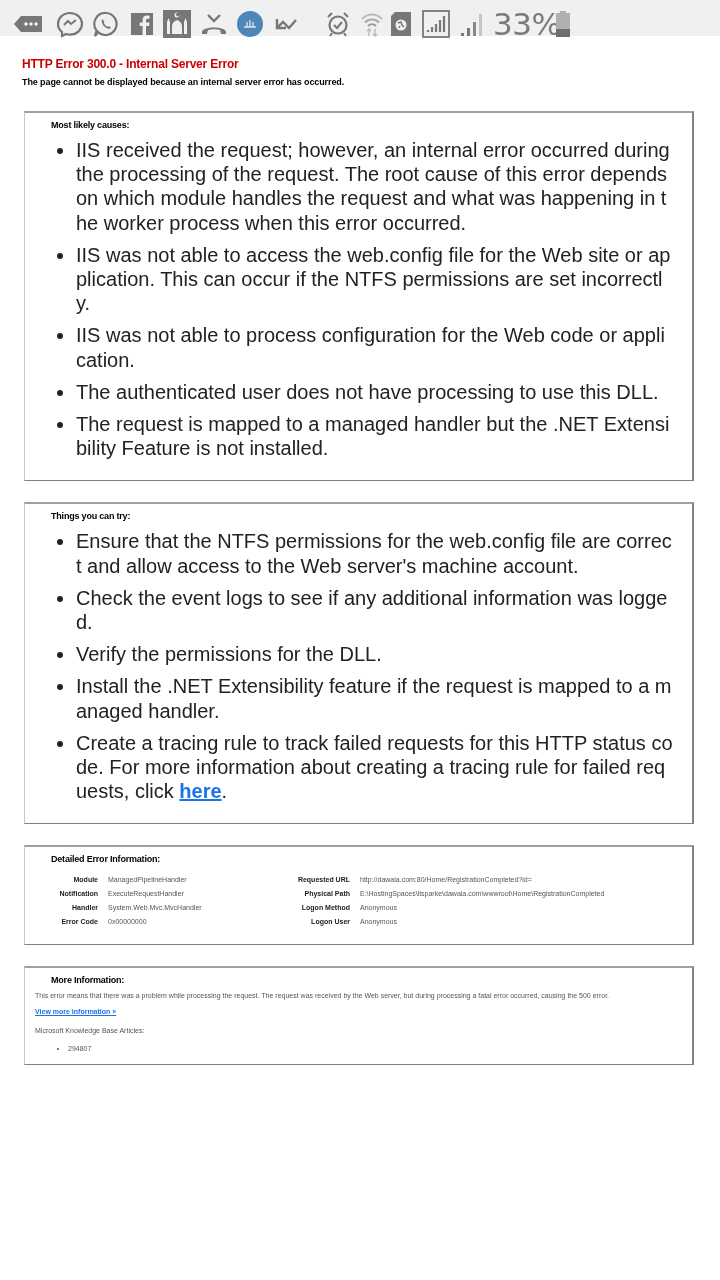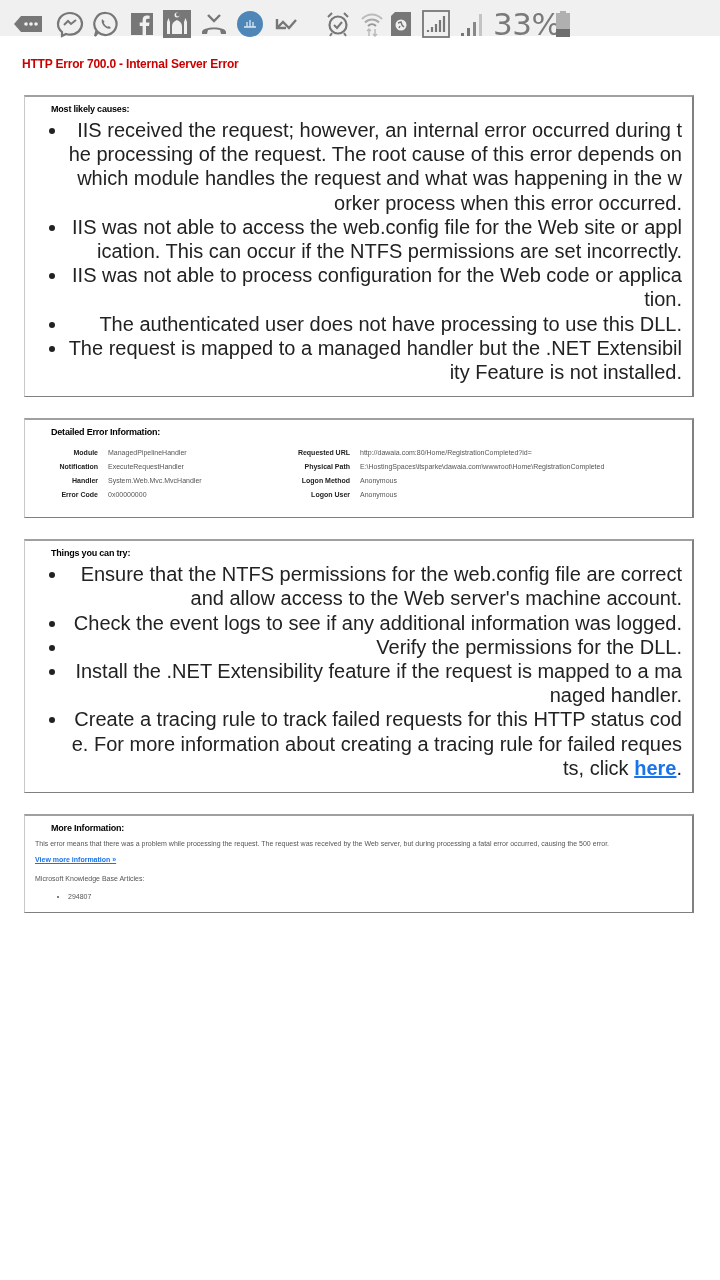--- a/index.html
+++ b/index.html
@@ -17,21 +17,21 @@
   h1 { color: #cc0000; font-size: 12px; font-weight: bold; margin: 21px 0 6px 0; font-family: "Liberation Sans", sans-serif; letter-spacing: -0.2px; }
   .sub { font-size: 9px; font-weight: bold; margin: 0 0 0 0; letter-spacing: -0.1px; }
   .box {
     margin: 0 0 0 2px; width: 670px; box-sizing: border-box;
     border-top: 2px solid #a0a0a0; border-left: 1px solid #c8c8c8;
     border-right: 2px solid #808080; border-bottom: 1px solid #808080;
     padding: 7px 10px 12px 10px;
   }
   .box-title { font-size: 9px; font-weight: bold; margin: 0 0 0 16px; letter-spacing: -0.2px; }
   .biglist { margin: 4px 0 0 0; padding-left: 33px; font-size: 20px; line-height: 24.2px; color: #222; word-break: break-all; }
-  .biglist li { margin: 0; text-align: right; }
+  .biglist li { margin: 8px; }
   .biglist a { color: #1a73e8; font-weight: bold; text-decoration: underline; }
   .detail-table { margin-top: 12px; font-size: 7px; color: #555; border-collapse: collapse; }
   .detail-table td { padding: 0 0 6px 0; height: 8px; vertical-align: top; white-space: nowrap; }
   .detail-table th { font-weight: bold; color: #222; text-align: right; padding: 0 10px 6px 0; white-space: nowrap; vertical-align: top; font-size: 7px; }
   .small-text { font-size: 7px; color: #555; line-height: 9px; margin-top: 6px; word-break: break-all; }
   .more-link { color: #1a73e8; font-weight: bold; text-decoration: underline; font-size: 7px; }
   .kb-list { font-size: 7px; color: #555; padding-left: 33px; margin: 10px 0 0 0; }
 </style>
 </head>
 <body>
@@ -128,34 +128,46 @@
   <span class="sb-icon" style="left:555px;width:16px;">
     <svg width="16" height="26" viewBox="0 0 16 26">
         <rect x="5" y="0" width="6" height="2" fill="#b0b0b0"></rect>
         <rect x="1" y="2" width="14" height="24" fill="#b0b0b0"></rect>
         <rect x="1" y="18" width="14" height="8" fill="#6e6e6e"></rect>
       </svg>
   </span>
 </div>
 
 <div class="content">
-  <h1>HTTP Error 700.0 - Internal Server Error</h1>
+  <h1>HTTP Error 300.0 - Internal Server Error</h1>
+  <div class="sub">The page cannot be displayed because an internal server error has occurred.</div>
 
   <div class="box" style="margin-top:24px;">
     <div class="box-title">Most likely causes:</div>
     <ul class="biglist">
       <li>IIS received the request; however, an internal error occurred during the processing of the request. The root cause of this error depends on which module handles the request and what was happening in the worker process when this error occurred.</li>
       <li>IIS was not able to access the web.config file for the Web site or application. This can occur if the NTFS permissions are set incorrectly.</li>
       <li>IIS was not able to process configuration for the Web code or application.</li>
       <li>The authenticated user does not have processing to use this DLL.</li>
       <li>The request is mapped to a managed handler but the .NET Extensibility Feature is not installed.</li>
     </ul>
   </div>
 
   <div class="box" style="margin-top:21px;">
+    <div class="box-title">Things you can try:</div>
+    <ul class="biglist">
+      <li>Ensure that the NTFS permissions for the web.config file are correct and allow access to the Web server's machine account.</li>
+      <li>Check the event logs to see if any additional information was logged.</li>
+      <li>Verify the permissions for the DLL.</li>
+      <li>Install the .NET Extensibility feature if the request is mapped to a managed handler.</li>
+      <li><span>Create a tracing rule to track failed requests for this HTTP status code. For more information about creating a tracing rule for failed requests, click </span><a href="#">here</a><span>.</span></li>
+    </ul>
+  </div>
+
+  <div class="box" style="margin-top:21px;">
     <div class="box-title">Detailed Error Information:</div>
     <table class="detail-table">
       <tbody>
           <tr>
         <th style="width:63px;">Module</th>
         <td style="width:176px;">ManagedPipelineHandler</td>
         <th style="width:66px;">Requested URL</th>
         <td>http://dawaia.com:80/Home/RegistrationCompleted?id=</td>
       </tr>
       <tr>
@@ -174,31 +186,20 @@
         <th>Error Code</th>
         <td>0x00000000</td>
         <th>Logon User</th>
         <td>Anonymous</td>
       </tr>
     </tbody>
       </table>
   </div>
 
   <div class="box" style="margin-top:21px;">
-    <div class="box-title">Things you can try:</div>
-    <ul class="biglist">
-      <li>Ensure that the NTFS permissions for the web.config file are correct and allow access to the Web server's machine account.</li>
-      <li>Check the event logs to see if any additional information was logged.</li>
-      <li>Verify the permissions for the DLL.</li>
-      <li>Install the .NET Extensibility feature if the request is mapped to a managed handler.</li>
-      <li><span>Create a tracing rule to track failed requests for this HTTP status code. For more information about creating a tracing rule for failed requests, click </span><a href="#">here</a><span>.</span></li>
-    </ul>
-  </div>
-
-  <div class="box" style="margin-top:21px;">
     <div class="box-title">More Information:</div>
     <div class="small-text" style="margin-top:6px;">This error means that there was a problem while processing the request. The request was received by the Web server, but during processing a fatal error occurred, causing the 500 error.</div>
     <a href="#" class="more-link">View more information »</a>
     <div class="small-text" style="margin-top:8px;">Microsoft Knowledge Base Articles:</div>
     <ul class="kb-list">
       <li>294807</li>
     </ul>
   </div>
 </div>
 

